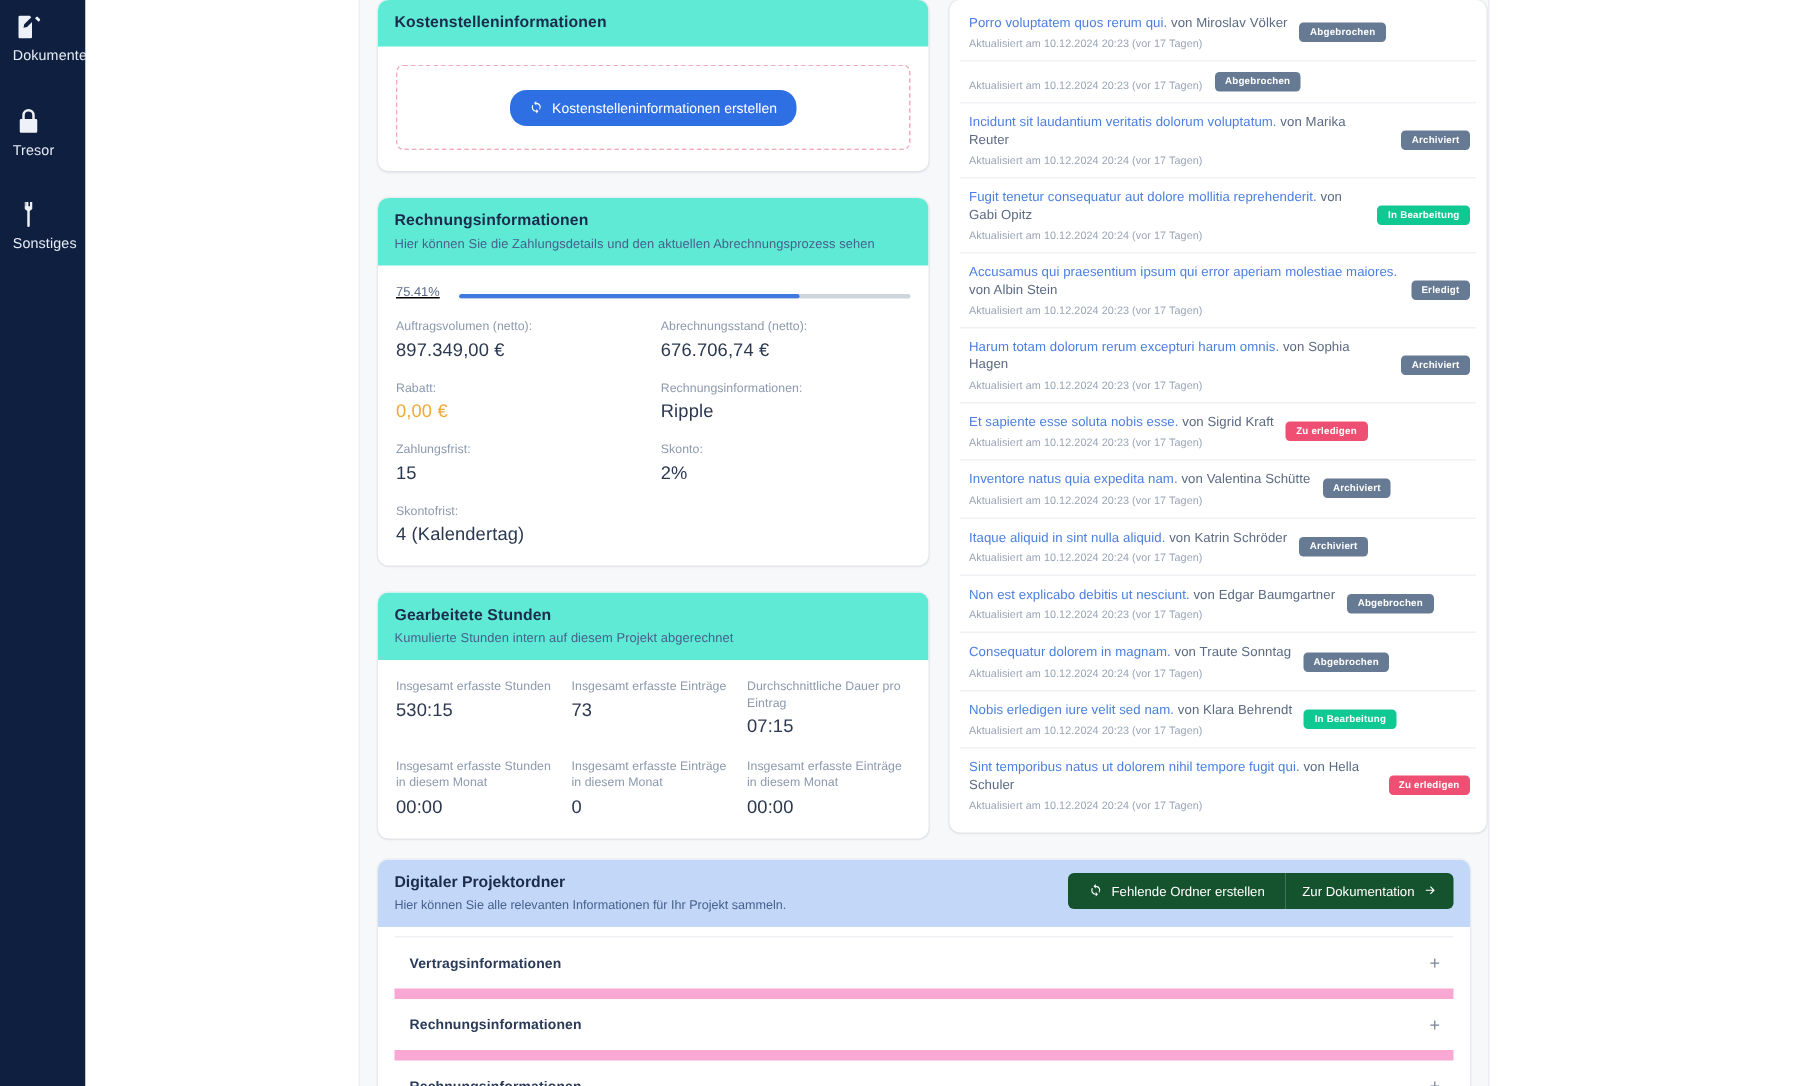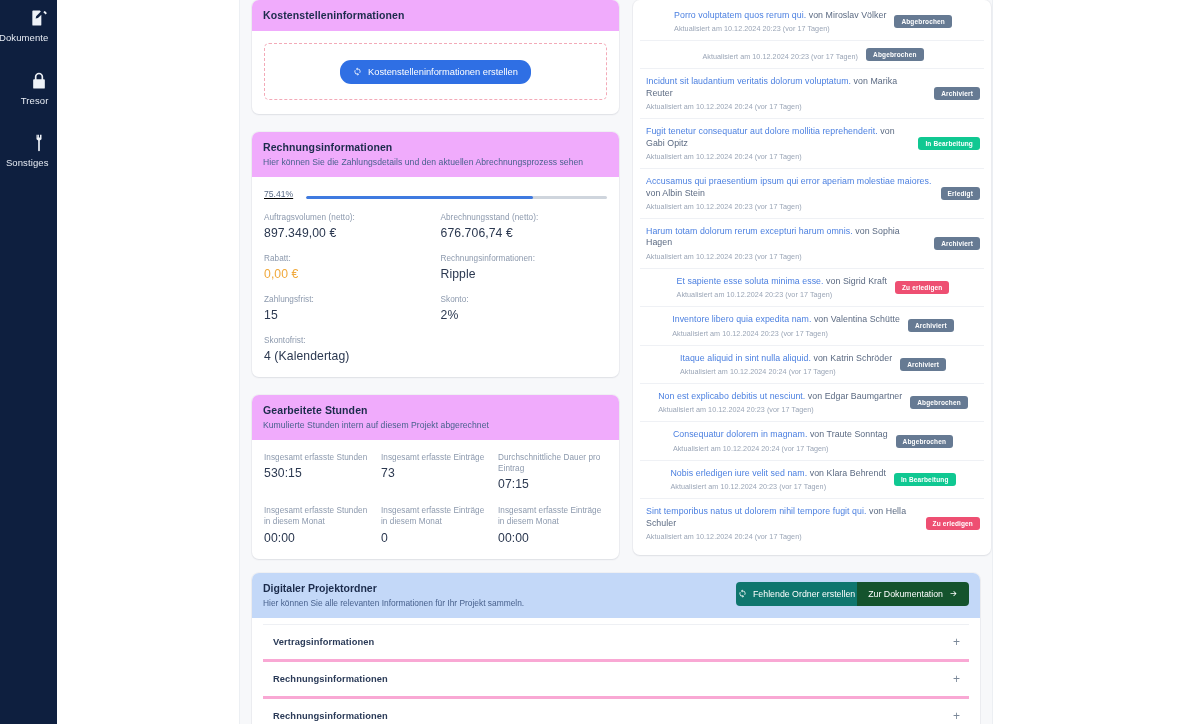--- a/index.html
+++ b/index.html
@@ -13,21 +13,21 @@
 
   
   .rail {
     width: 57px; min-width: 57px; height: 724px;
     background: #0e1f3f;
     display: flex; flex-direction: column; align-items: center;
     padding-top: 2px;
   }
   .rail-item {
     width: 40px; padding: 6px 0 8px;
-    display: flex; flex-direction: column; align-items: flex-end; gap: 5px;
+    display: flex; flex-direction: column; align-items: flex-start; gap: 5px;
     cursor: pointer; margin-bottom: 14px;
   }
   .rail-ico { width: 20px; height: 20px; display: block; }
   .rail-ico svg { width: 20px; height: 20px; display: block; fill: #eef2f8; }
   .rail-label {
     font-size: 9.5px; color: #e7ecf4; letter-spacing: .1px; line-height: 1;
   }
 
   
   .gutter {
@@ -51,21 +51,21 @@
 
   
   .card {
     background: #ffffff;
     border-radius: 7px;
     box-shadow: 0 1px 2px rgba(16,30,60,.07), 0 0 0 1px rgba(16,30,60,.035);
     overflow: hidden;
     margin-bottom: 18px;
   }
   .card-head {
-    background: #f0abfc;
+    background: #5eead4;
     padding: 9px 11px 10px;
   }
   .card-head h3 {
     font-size: 10.5px; font-weight: bold; color: #1b2b4b; letter-spacing: .1px;
   }
   .card-head p {
     font-size: 8.6px; color: #48618d; margin-top: 4px; letter-spacing: .05px;
   }
   .card-body { padding: 12px 12px 14px; }
 
@@ -103,46 +103,46 @@
   .fld-val { font-size: 12.2px; color: #2b3850; letter-spacing: .1px; }
   .fld-val.amber { color: #f0a93c; }
 
   
   .dp-head {
     background: #c3d8f8; padding: 9px 11px 10px;
     display: flex; align-items: flex-start; justify-content: space-between;
   }
   .dp-actions { display: flex; }
   .btn-dp-blue {
-    background: #0f766e; padding: 7px 2px; font-size: 8.8px;
+    background: #14532d; padding: 7px 14px; font-size: 8.8px;
     border-radius: 4px 0 0 4px;
   }
   .btn-dp-green {
     background: #14532d; padding: 7px 11px; font-size: 8.8px;
     border-radius: 0 4px 4px 0;
   }
   .accordion { padding: 6px 11px 0; }
   .acc-row {
     display: flex; align-items: center; justify-content: space-between;
     padding: 11px 5px 11px 10px;
-    border-bottom: 3px solid #f9a8d4;
+    border-bottom: 7px solid #f9a8d4;
     cursor: pointer;
   }
   .acc-row:first-child { border-top: 1px solid #eef0f4; }
   .acc-label { font-size: 9.3px; font-weight: bold; color: #2a3a57; letter-spacing: .1px; }
   .acc-plus { font-size: 12px; color: #7b8899; line-height: 1; padding-right: 4px; }
 
   
   .actlist {
     background: #ffffff; border-radius: 7px;
     box-shadow: 0 1px 2px rgba(16,30,60,.07), 0 0 0 1px rgba(16,30,60,.035);
     padding: 3px 7px 7px;
   }
   .act-row {
-    display: flex; align-items: center; justify-content: center; gap: 8px;
+    display: flex; align-items: center; justify-content: flex-start; gap: 8px;
     padding: 7px 4px 7px 6px;
     border-bottom: 1px solid #eff1f5;
     cursor: pointer;
   }
   .act-row:last-child { border-bottom: none; }
   .act-main { min-width: 0; }
   .act-title { font-size: 8.8px; line-height: 1.3; letter-spacing: .05px; }
   .act-title .lnk { color: #4a7fe0; }
   .act-title .who { color: #5b6a82; }
   .act-sub { font-size: 7.2px; color: #9aa5b6; margin-top: 3px; letter-spacing: .05px; }
@@ -332,28 +332,28 @@
             </div>
             <div class="act-row">
               <div class="act-main">
                 <div class="act-title"><span class="lnk">Harum totam dolorum rerum excepturi harum omnis.</span><span class="who"> von Sophia Hagen</span></div>
                 <div class="act-sub">Aktualisiert am 10.12.2024 20:23 (vor 17 Tagen)</div>
               </div>
               <span class="badge b-gray">Archiviert</span>
             </div>
             <div class="act-row">
               <div class="act-main">
-                <div class="act-title"><span class="lnk">Et sapiente esse soluta minima esse.</span><span class="who"> von Sigrid Kraft</span></div>
+                <div class="act-title"><span class="lnk">Et sapiente esse soluta nobis esse.</span><span class="who"> von Sigrid Kraft</span></div>
                 <div class="act-sub">Aktualisiert am 10.12.2024 20:23 (vor 17 Tagen)</div>
               </div>
               <span class="badge b-pink">Zu erledigen</span>
             </div>
             <div class="act-row">
               <div class="act-main">
-                <div class="act-title"><span class="lnk">Inventore libero quia expedita nam.</span><span class="who"> von Valentina Schütte</span></div>
+                <div class="act-title"><span class="lnk">Inventore natus quia expedita nam.</span><span class="who"> von Valentina Schütte</span></div>
                 <div class="act-sub">Aktualisiert am 10.12.2024 20:23 (vor 17 Tagen)</div>
               </div>
               <span class="badge b-gray">Archiviert</span>
             </div>
             <div class="act-row">
               <div class="act-main">
                 <div class="act-title"><span class="lnk">Itaque aliquid in sint nulla aliquid.</span><span class="who"> von Katrin Schröder</span></div>
                 <div class="act-sub">Aktualisiert am 10.12.2024 20:24 (vor 17 Tagen)</div>
               </div>
               <span class="badge b-gray">Archiviert</span>

